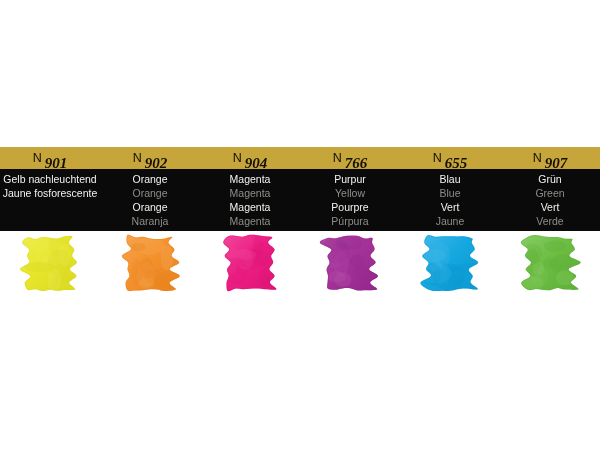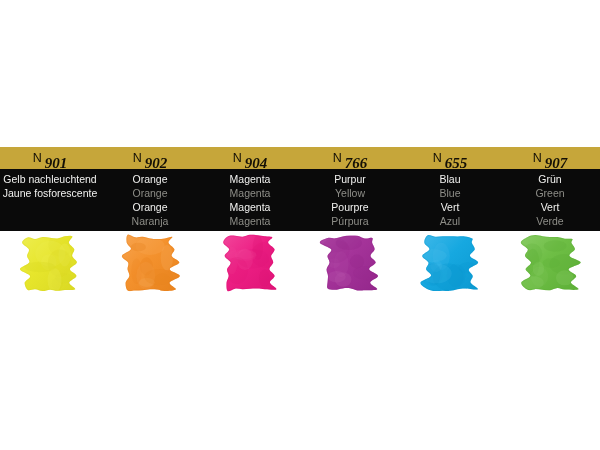--- a/index.html
+++ b/index.html
@@ -164,21 +164,21 @@
     <div class="name-cell">
       <div class="name-line primary">Purpur</div>
       <div class="name-line secondary">Yellow</div>
       <div class="name-line primary">Pourpre</div>
       <div class="name-line secondary">Púrpura</div>
     </div>
     <div class="name-cell">
       <div class="name-line primary">Blau</div>
       <div class="name-line secondary">Blue</div>
       <div class="name-line primary">Vert</div>
-      <div class="name-line secondary">Azul</div>
+      <div class="name-line secondary">Jaune</div>
     </div>
     <div class="name-cell">
       <div class="name-line primary">Grün</div>
       <div class="name-line secondary">Green</div>
       <div class="name-line primary">Vert</div>
       <div class="name-line secondary">Verde</div>
     </div>
   </div>
 
   <div id="swatch-row">

